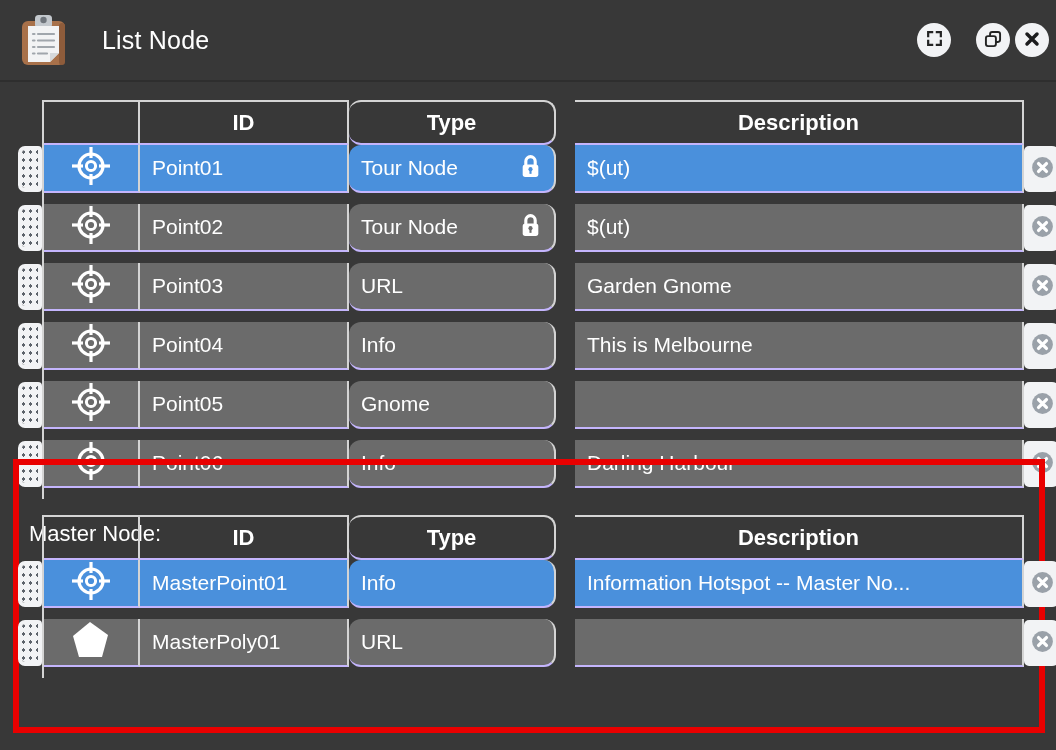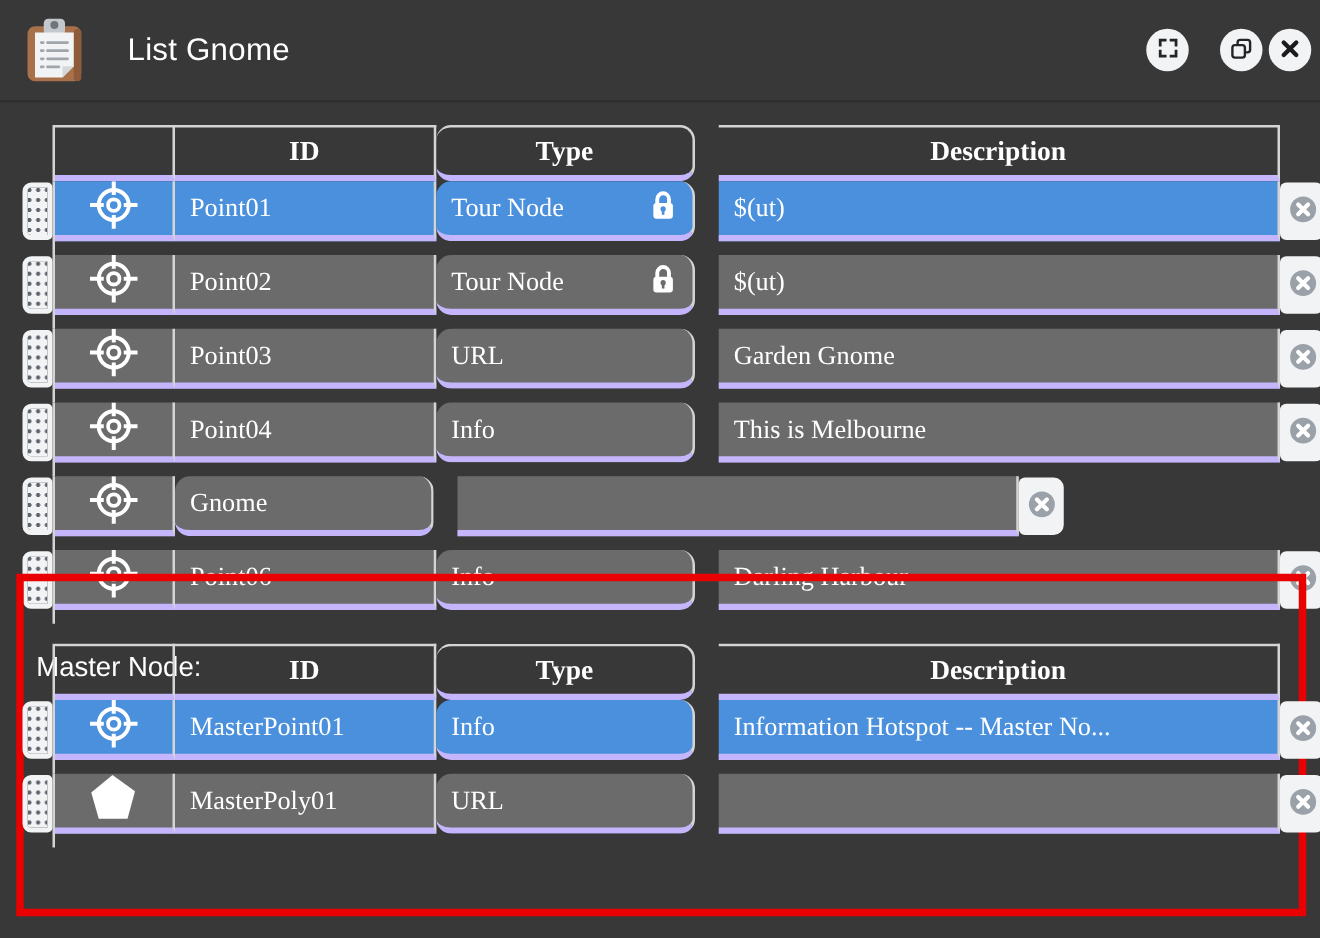--- a/index.html
+++ b/index.html
@@ -28,26 +28,25 @@
   .separator{ position:absolute; top:80px; left:0; width:1056px; height:2px; background:#2e2e2e; }
 
   
   .tbl{ position:absolute; }
   .hdr-row{ display:flex; margin-left:24px; }
   .row{ display:flex; align-items:stretch; height:59px; }
   .row{ --row-bg:#6b6b6b; }
   .row.selected{ --row-bg:#4a90dc; }
   .cells{ display:flex; border-left:2px solid #d4d4d4; }
   .cell{
-    border-right:2px solid #d4d4d4; border-bottom:5px solid #c4b5fd;
+    border-right:2px solid #d4d4d4; border-bottom:2px solid #c4b5fd;
     background:var(--row-bg);
     display:flex; align-items:center;
     height:48px; overflow:hidden; white-space:nowrap;
     font-size:21px;
-    font-family:Liberation Serif, serif;
   }
   .hdr-row .cell{
     background:transparent; border-top:2px solid #d4d4d4;
     height:45px; justify-content:center; font-weight:bold; font-size:22px;
   }
   .c-icon{ width:96px; justify-content:center; }
   .c-id{ width:209px; padding:0 12px; }
   .c-type{ width:207px; padding:0 12px;border-radius:12px; }
   .c-desc{ width:449px; padding:0 12px;margin-left:19px; }
   .lock{ margin-left:auto; flex:0 0 auto; }
@@ -127,21 +126,21 @@
           <line x1="24" y1="23" x2="40" y2="23"></line>
         <line x1="19" y1="29.5" x2="20.5" y2="29.5"></line>
           <line x1="24" y1="29.5" x2="40" y2="29.5"></line>
         <line x1="19" y1="36" x2="20.5" y2="36"></line>
           <line x1="24" y1="36" x2="40" y2="36"></line>
         <line x1="19" y1="42.5" x2="20.5" y2="42.5"></line>
           <line x1="24" y1="42.5" x2="33" y2="42.5"></line>
       </g>
     </svg>
   </span>
-  <h1 class="title">List Gnome</h1>
+  <h1 class="title">List Node</h1>
   <div class="win-controls">
     <button class="circle-btn" title="Fullscreen">
       <span>
         <svg viewBox="0 0 24 24" width="19" height="19" fill="none" stroke="#242424" stroke-width="2.8" stroke-linecap="square">
           <path d="M4 9 V4 h5"></path>
             <path d="M15 4 h5 v5"></path>
             <path d="M20 15 v5 h-5"></path>
             <path d="M9 20 H4 v-5"></path>
         </svg>
       </span>
@@ -263,20 +262,21 @@
   </div>
 
   <div class="row">
     <div class="drag-pill"></div>
     <div class="cells">
       <div class="cell c-icon">
           <span><svg viewBox="0 0 44 44" width="44" height="44">
               <use href="#i-target"></use>
             </svg></span>
         </div>
+      <div class="cell c-id">Point05</div>
       <div class="cell c-type">Gnome</div>
       <div class="cell c-desc"></div>
     </div>
     <button class="del-pill">
         <span><svg viewBox="0 0 26 26" width="27" height="27">
             <use href="#i-circle-x"></use>
           </svg></span>
       </button>
   </div>
 

